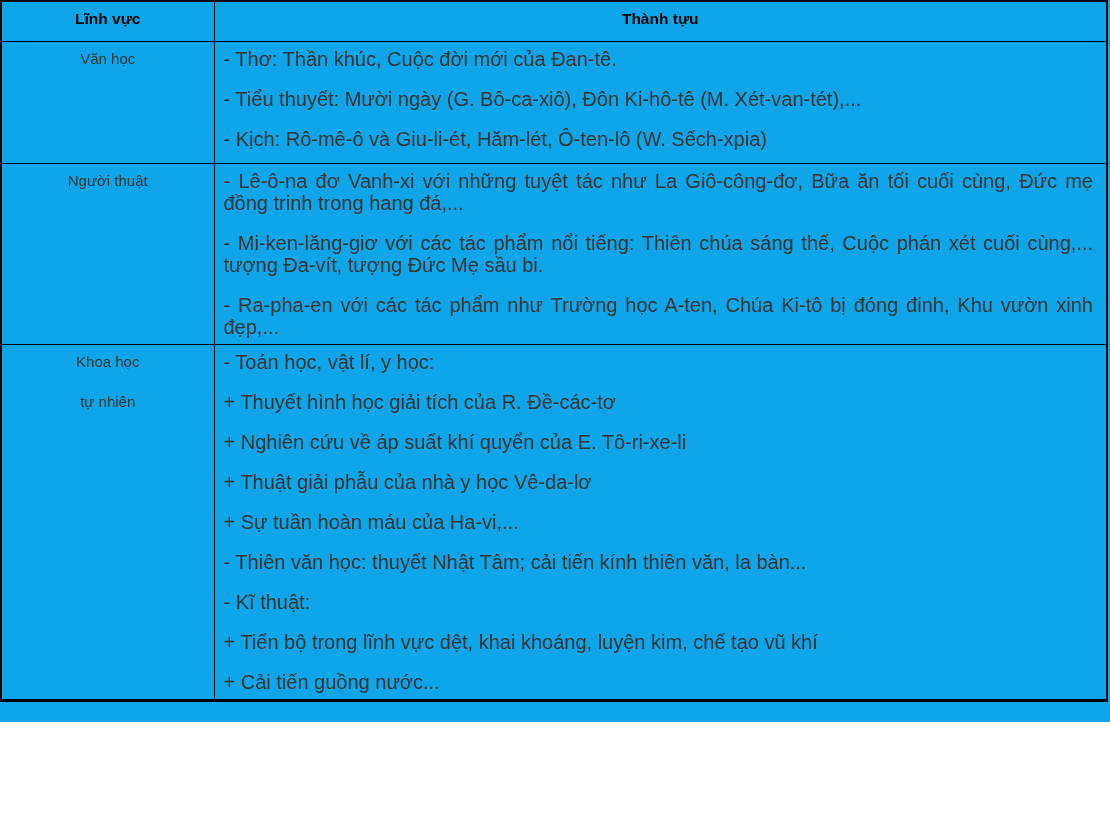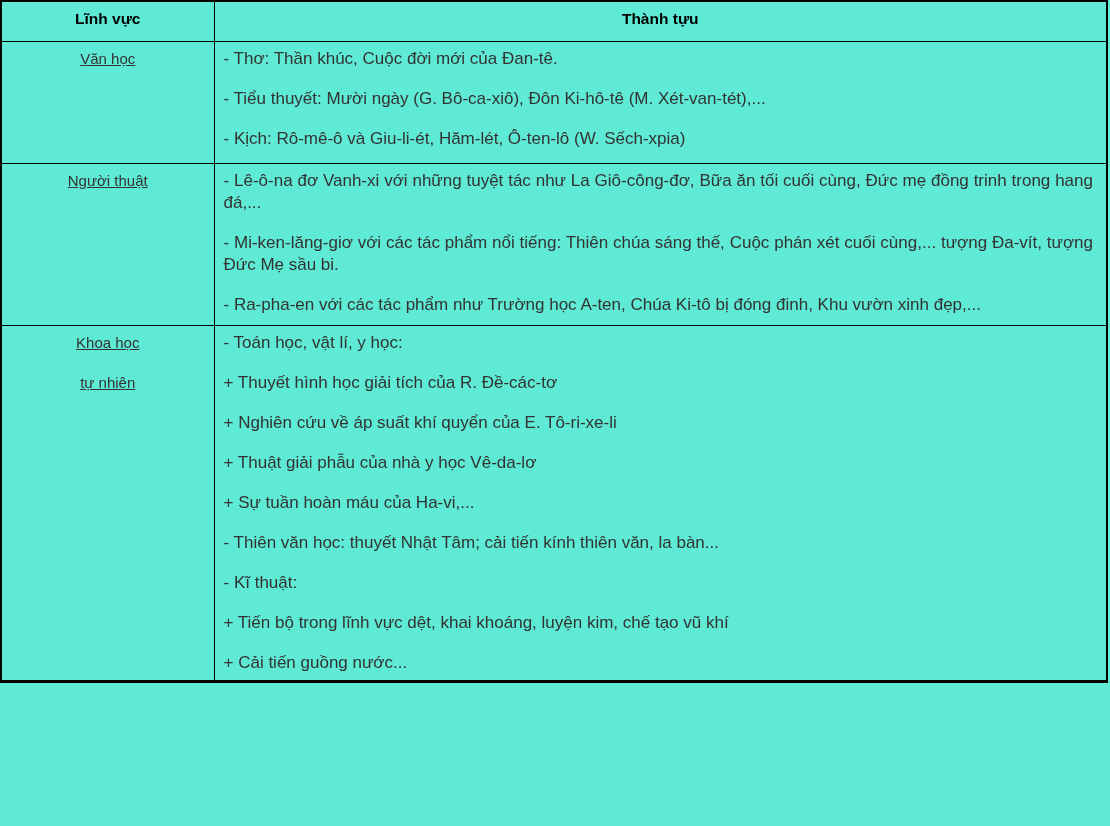--- a/index.html
+++ b/index.html
@@ -1,19 +1,19 @@
 <!DOCTYPE html>
 <html lang="vi"><head>
 <meta charset="utf-8">
 <style>
   html, body { margin: 0; padding: 0; background: #ffffff; }
   .page {
     width: 1110px;
-    height: 826px;
-    background: #5eead4;
+    height: 722px;
+    background: #0ea5e9;
     box-sizing: border-box;
     font-family: "Liberation Sans", "DejaVu Sans", sans-serif;
     color: #333333;
     overflow: hidden;
   }
   table.ach-table {
     border-collapse: collapse;
     width: 1108px;
     table-layout: fixed;
     border: 2px solid #000000;
@@ -36,26 +36,25 @@
   tr.row-header   { height: 40px;  }
   tr.row-vanhoc   { height: 122px; }
   tr.row-nghethuat{ height: 162px; }
   tr.row-khoahoc  { height: 354px; }
   tr.row-triethoc { height: 104px; }
   tr.row-tutuong  { height: 40px;  }
   td.field-cell {
     text-align: center;
     padding: 6px 8px;
     font-size: 15px;
-    text-decoration: underline;
   }
   td.ach-cell {
     text-align: justify;
     padding: 6px 13px 6px 9px;
-    font-size: 17px;
+    font-size: 20px;
   }
   .page p {
     margin: 0 0 18px 0;
     line-height: 22px;
   }
   .page p:last-child { margin-bottom: 0; }
 </style>
 </head>
 <body>
 

